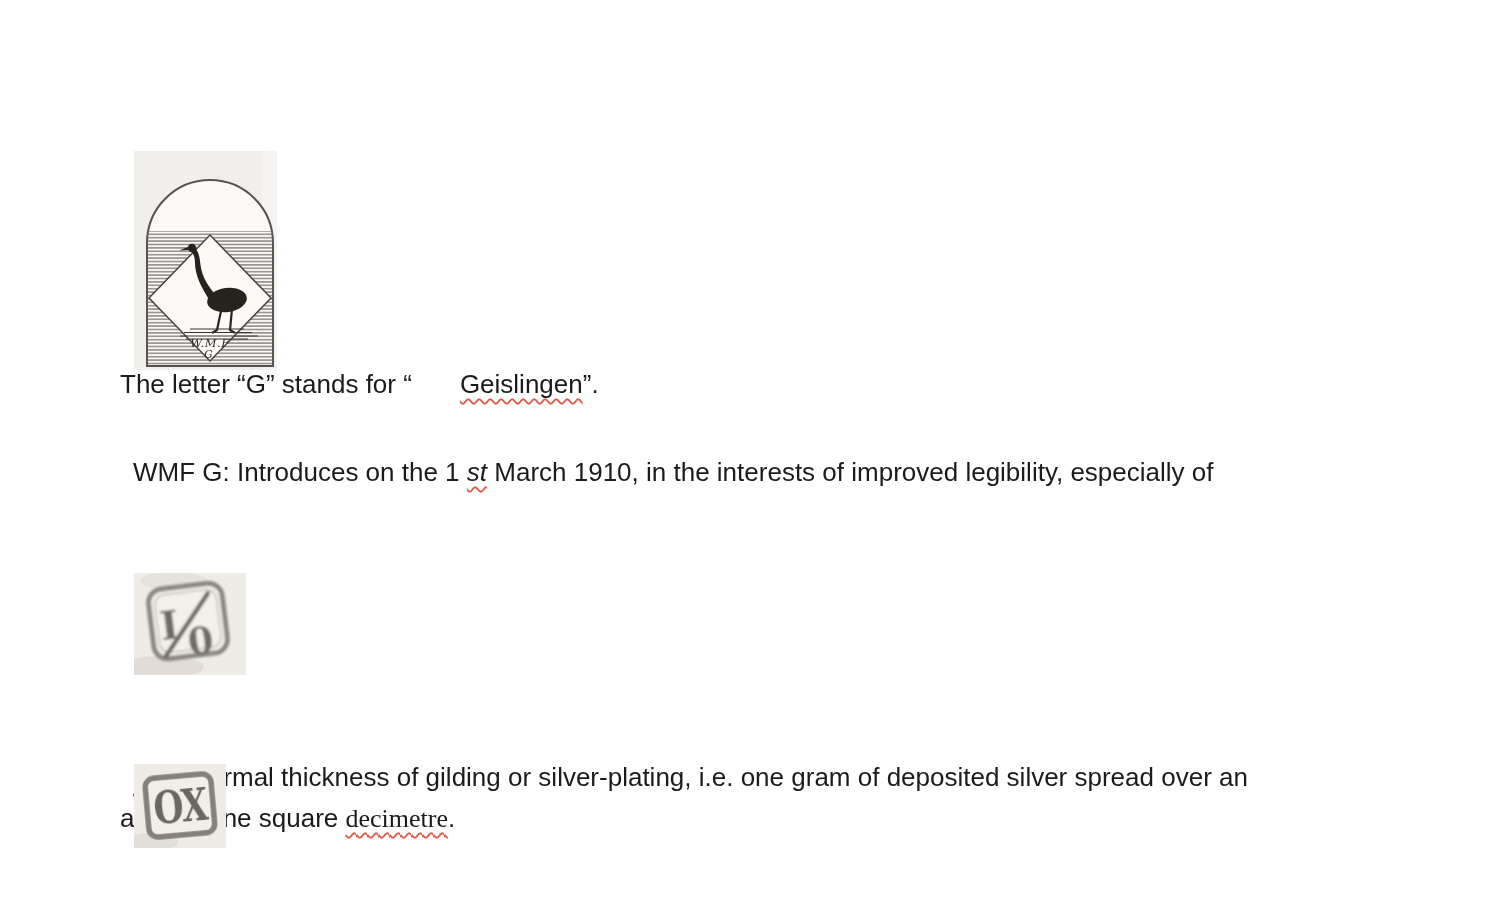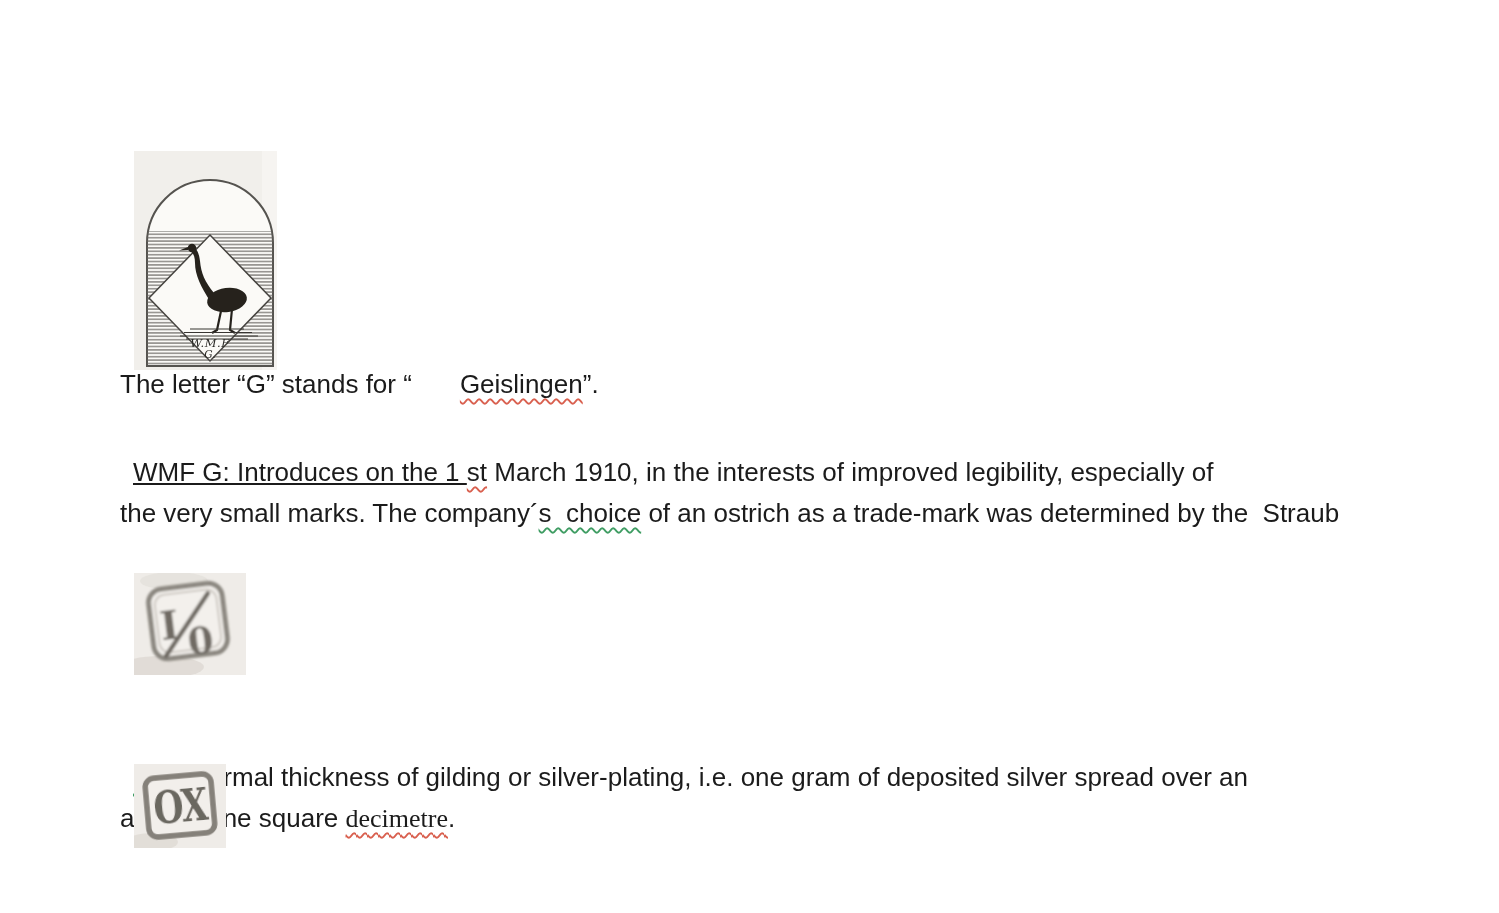--- a/index.html
+++ b/index.html
@@ -13,21 +13,21 @@
     overflow: hidden;
   }
   .para { position: absolute; left: 120px; right: 100px; }
   #para-0 { top: 28px; }
   #para-1 { top: 364px; }
   #para-2 { top: 450px; }
   #para-3 { top: 641px; }
   .line { white-space: pre; line-height: 41px; }
   .stamp-wrap { display: inline-block; vertical-align: baseline; }
   .stamp-wrap svg { display: block; }
-  .after-img { margin-left: 13px; text-decoration: underline; }
+  .after-img { margin-left: 13px; }
   .squiggle {
     text-decoration-line: underline;
     text-decoration-style: wavy;
     text-decoration-thickness: 1.5px;
     text-underline-offset: 5px;
   }
 </style>
 </head>
 <body>
 
@@ -64,22 +64,21 @@
           <path d="M56,178 H110"></path>
           <path d="M50,181.5 H118"></path>
           <path d="M46,185 H124"></path>
           <path d="M52,188 H114"></path>
         </g>
         <text x="76" y="196" text-anchor="middle" font-family="'DejaVu Serif', serif" font-style="italic" font-size="11.5" letter-spacing="0.5" fill="#2b2a27">W.M.F</text>
         <text x="76" y="207" text-anchor="middle" font-family="'DejaVu Serif', serif" font-style="italic" font-size="10.5" fill="#2b2a27">G.</text>
       </g>
     </svg>
   </span>
-<span class="after-img">WMF G: Introduces on the 1 </span><span class="squiggle" style="text-decoration-color: rgb(217, 96, 79);">st</span><span> March 1910, in the interests of improved legibility, especially of</span></div>
-    <div class="line"><span>the very small marks. The company´</span><span class="squiggle" style="text-decoration-color: rgb(63, 157, 99);">s  choice</span><span> of an ostrich as a trade-mark was determined by the  Straub</span></div>
+<span class="after-img">WMF G: Introduces on the 1 </span><span class="squiggle" style="text-decoration-color: rgb(217, 96, 79); font-style: italic;">st</span><span> March 1910, in the interests of improved legibility, especially of</span></div>
   </section>
 <section class="para" id="para-1">
     <div class="line"><span>The letter “G” stands for “</span><span class="squiggle" style="text-decoration-color: rgb(217, 96, 79); margin-left: 48px;">Geislingen</span><span>”.</span></div>
   </section>
 <section class="para" id="para-2">
     <div class="line">
   <span class="stamp-wrap">
     <svg width="112" height="102" viewBox="0 0 112 102" xmlns="http://www.w3.org/2000/svg">
       <defs>
             <filter id="soften2">

